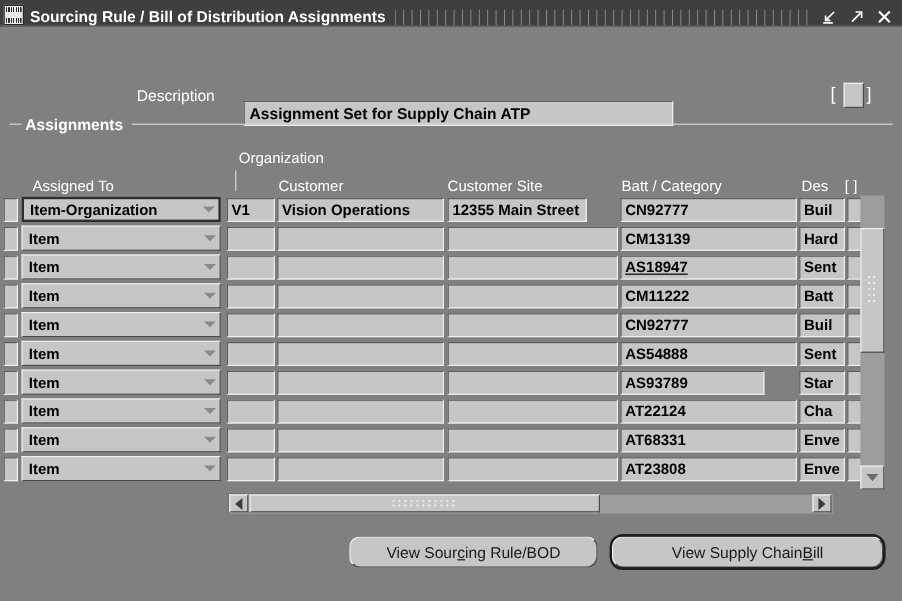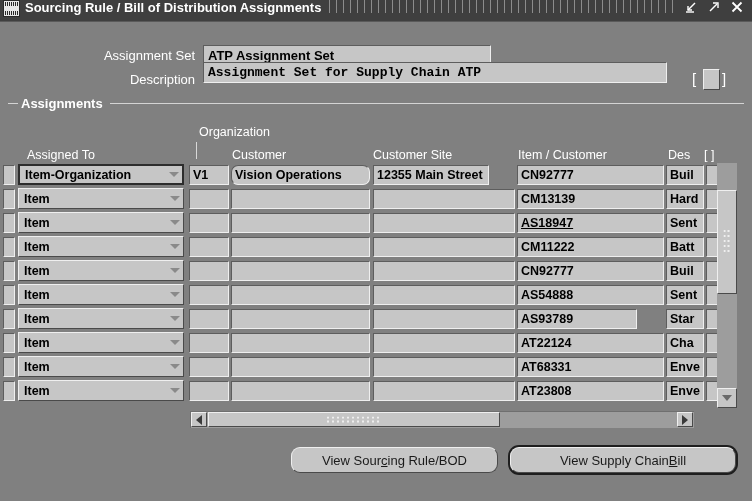--- a/index.html
+++ b/index.html
@@ -7,21 +7,21 @@
     width:752px;height:501px;overflow:hidden;
     background:#808080;
     font-family:"Liberation Sans","DejaVu Sans",sans-serif;
     -webkit-font-smoothing:none;
   }
   .app{position:relative;width:752px;height:501px;background:#808080;overflow:hidden;}
 
   
   .titlebar{
     position:absolute;left:0;top:0;width:752px;height:21px;
-    background:#3f3f3f;display:flex;align-items:flex-start;
+    background:#3f3f3f;display:flex;align-items:flex-end;
     border-bottom:1px solid #5a5a5a;
   }
   .tb-icon{
     width:15px;height:15px;margin-left:3px;margin-right:5px;
     background:#e8e8e8;position:relative;flex:none;
     border:1px solid #2a2a2a;
   }
   .tb-icon:before{
     content:"";position:absolute;left:1px;top:1px;right:1px;height:4px;
     background:repeating-linear-gradient(to right,#2a2a2a 0 1px,#e8e8e8 1px 2px);
@@ -197,54 +197,52 @@
         </svg>
       </div>
       <div class="tb-btn">
         <svg width="14" height="14" viewBox="0 0 14 14">
           <path d="M2.5 2.5 L11.5 11.5 M11.5 2.5 L2.5 11.5" stroke="#fff" stroke-width="1.8" fill="none"></path>
         </svg>
       </div>
     </div>
   </div>
 
-  <div class="lbl right" style="left:60px;top:48px;width:135px;">Assignment Set</div>
-  <div class="field" style="left:203px;top:45px;width:288px;height:21px;">ATP Assignment Set</div>
-
-  <div class="lbl right" style="left:60px;top:72px;width:135px;">Description</div>
-  <div class="field" style="left:203px;top:62px;width:464px;height:21px;font-family:Liberation Mono, monospace;">Assignment Set for Supply Chain ATP</div>
+
+  <div class="lbl right" style="left:44px;top:72px;width:135px;">Description</div>
+  <div class="field" style="left:203px;top:84px;width:358px;height:21px;">Assignment Set for Supply Chain ATP</div>
 
   <div class="ffbracket" style="left:692px;top:70px;">[</div>
   <div class="ffbtn" style="left:703px;top:69px;width:17px;height:21px;"></div>
   <div class="ffbracket" style="left:722px;top:70px;">]</div>
 
   <div class="grp-line" style="left:8px;top:103px;width:10px;"></div>
   <div class="grp-title" style="left:21px;top:96px;">Assignments</div>
   <div class="grp-line" style="left:110px;top:103px;width:634px;"></div>
 
   <div class="colhdr" style="left:199px;top:125px;">Organization</div>
   <div class="orgtick" style="left:196px;top:142px;height:17px;"></div>
 
   <div class="colhdr" style="left:27px;top:148px;">Assigned To</div>
   <div class="colhdr" style="left:232px;top:148px;">Customer</div>
   <div class="colhdr" style="left:373px;top:148px;">Customer Site</div>
-  <div class="colhdr" style="left:518px;top:148px;">Item / Customer</div>
+  <div class="colhdr" style="left:518px;top:148px;">Batt / Category</div>
   <div class="colhdr" style="left:668px;top:148px;">Des</div>
   <div class="colhdr" style="left:704px;top:148px;">[  ]</div>
 
   <div id="grid">
       <div class="recsel" style="left: 3px; top: 165px;"></div>
       <div class="poplist current" style="left: 18px; top: 164px; width: 166px;">
         <div class="pl-txt">Item-Organization</div>
         <div class="pl-arrow">
           <div class="tri-down"></div>
         </div>
       </div>
       <div class="cell" style="left: 189px; top: 165px; width: 40px;">V1</div>
-      <div class="cell" style="left: 231px; top: 165px; width: 139px; border-radius: 7px;">Vision Operations</div>
+      <div class="cell" style="left: 231px; top: 165px; width: 139px;">Vision Operations</div>
       <div class="cell" style="left: 373px; top: 165px; width: 116px;">12355 Main Street</div>
       <div class="cell" style="left: 517px; top: 165px; width: 147px;">CN92777</div>
       <div class="cell" style="left: 666px; top: 165px; width: 38px;">Buil</div>
       <div class="cell blank" style="left: 706px; top: 165px; width: 18px;"></div>
       <div class="recsel" style="left: 3px; top: 189px;"></div>
       <div class="poplist" style="left: 18px; top: 188px; width: 166px;">
         <div class="pl-txt">Item</div>
         <div class="pl-arrow">
           <div class="tri-down"></div>
         </div>

